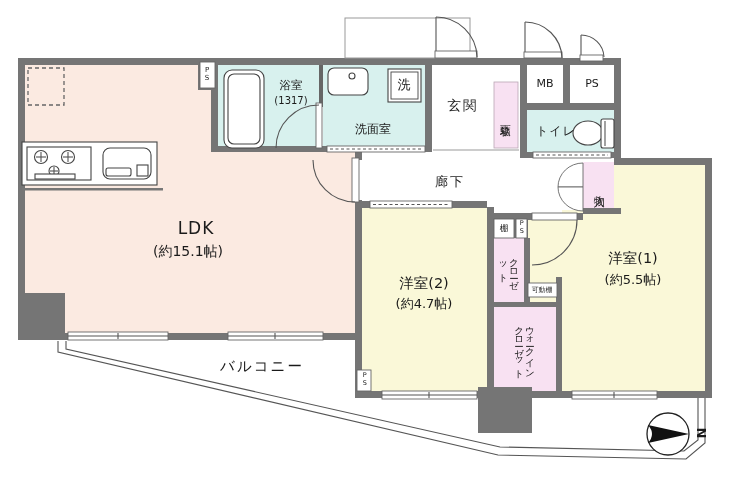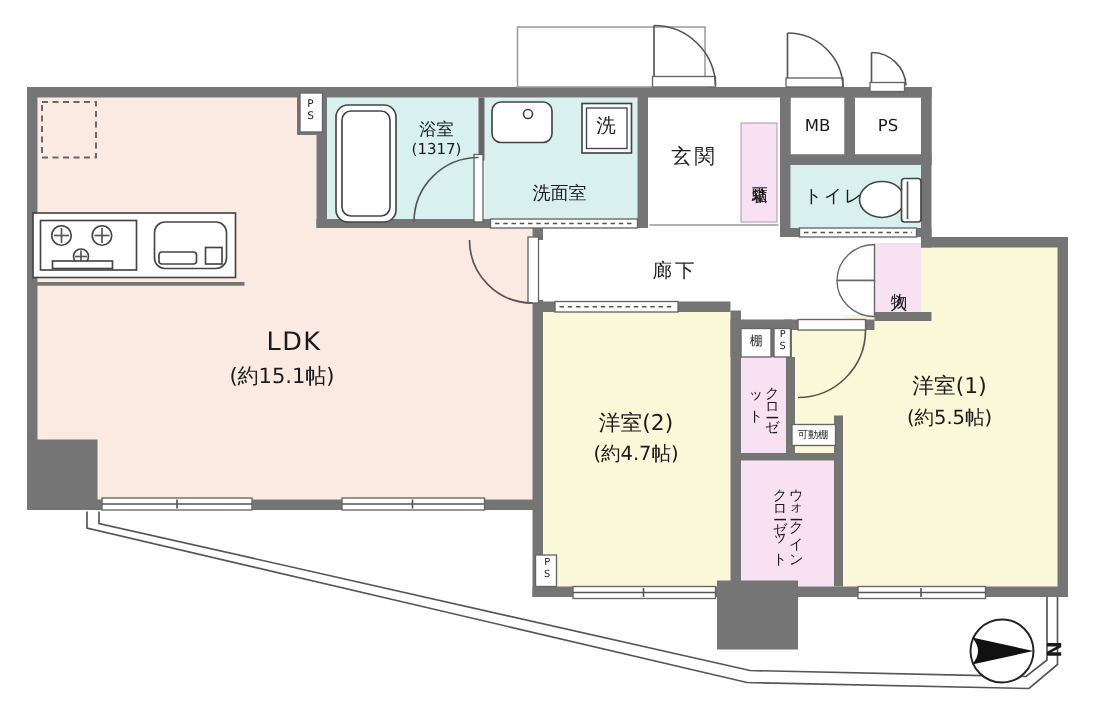--- a/index.html
+++ b/index.html
@@ -211,21 +211,21 @@
     <path class="ln" d="M 66 341 L 66 349 L 500 447 L 684 451 L 698 440 L 698 398" stroke="#888" stroke-width="1"></path>
   </g>
 
   <g>
     <circle cx="668" cy="434" r="21" fill="#fff" stroke="#222" stroke-width="1.3"></circle>
     <path d="M 648 425 L 689 434 L 648 443 Q 656 434 648 425 Z" fill="#111"></path>
   </g>
 </svg>
 
   <div class="lbl" style="left:207px;top:75px;font-size:7px;"><span class="vtext">PS</span></div>
-  <div class="lbl" style="left:291px;top:86px;font-size:11.5px;">浴室</div>
+  <div class="lbl" style="left:291px;top:86px;font-size:11.5px;font-family:Liberation Mono, monospace;">浴室</div>
   <div class="lbl" style="left:291px;top:101px;font-size:10px;">(1317)</div>
   <div class="lbl" style="left:373px;top:129px;font-size:12px;">洗面室</div>
   <div class="lbl" style="left:404px;top:85px;font-size:13px;">洗</div>
   <div class="lbl" style="left:463px;top:105px;font-size:13.5px;letter-spacing:2px;">玄関</div>
   <div class="lbl" style="left:506px;top:114px;font-size:10.5px;"><span class="vtext">下駄箱</span></div>
   <div class="lbl" style="left:545px;top:84px;font-size:11px;">MB</div>
   <div class="lbl" style="left:592px;top:84px;font-size:11px;">PS</div>
   <div class="lbl" style="left:556px;top:131px;font-size:12px;letter-spacing:1px;">トイレ</div>
   <div class="lbl" style="left:450px;top:182px;font-size:13px;letter-spacing:2px;">廊下</div>
   <div class="lbl" style="left:598px;top:184px;font-size:11px;"><span class="vtext">物入</span></div>
@@ -233,15 +233,16 @@
   <div class="lbl" style="left:521px;top:228px;font-size:6.5px;"><span class="vtext">PS</span></div>
   <div class="lbl" style="left:508px;top:269px;font-size:9.5px;"><span class="vtext" style="height:34px;">クローゼット</span></div>
   <div class="lbl" style="left:542px;top:290px;font-size:6.8px;">可動棚</div>
   <div class="lbl" style="left:524px;top:348px;font-size:9.5px;"><span class="vtext" style="height:62px;">ウォークインクローゼット</span></div>
   <div class="lbl" style="left:424px;top:283px;font-size:14.5px;text-align:center;">洋室(2)</div>
   <div class="lbl" style="left:424px;top:304px;font-size:13px;">(約4.7帖)</div>
   <div class="lbl" style="left:633px;top:258px;font-size:14.5px;">洋室(1)</div>
   <div class="lbl" style="left:633px;top:280px;font-size:13px;">(約5.5帖)</div>
   <div class="lbl" style="left:196px;top:229px;font-size:17px;letter-spacing:1px;">LDK</div>
   <div class="lbl" style="left:188px;top:252px;font-size:14px;">(約15.1帖)</div>
+  <div class="lbl" style="left:262px;top:366px;font-size:14.5px;letter-spacing:2px;">バルコニー</div>
   <div class="lbl" style="left:364px;top:380px;font-size:6.5px;"><span class="vtext">PS</span></div>
   <div class="lbl north" style="left:701px;top:433px;font-size:13px;">N</div>
 </div>
 
 </body></html>

